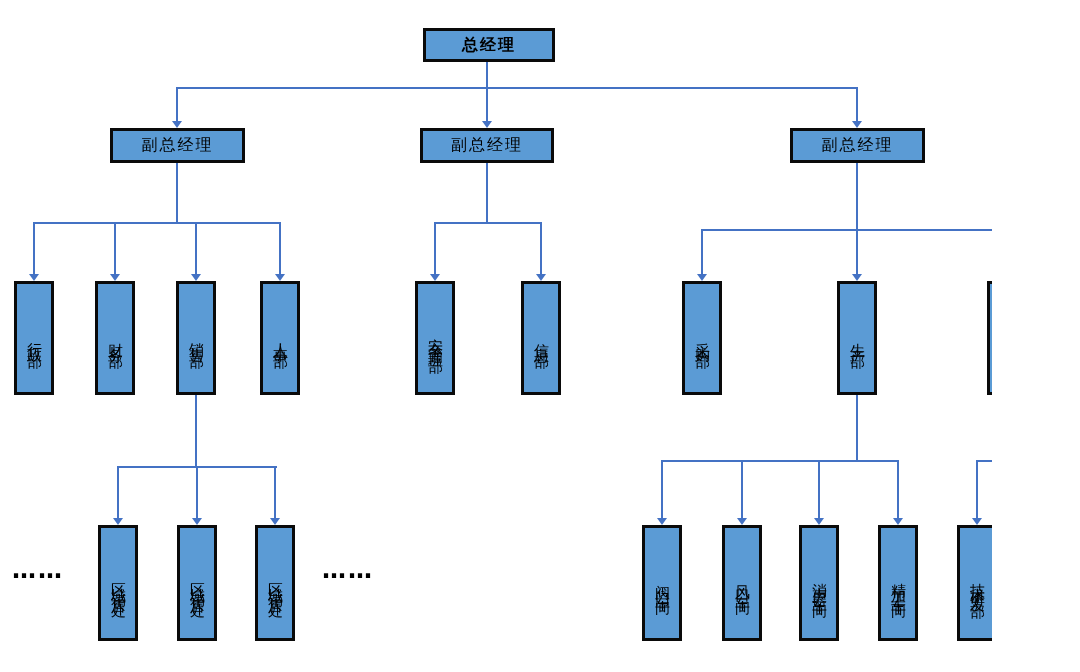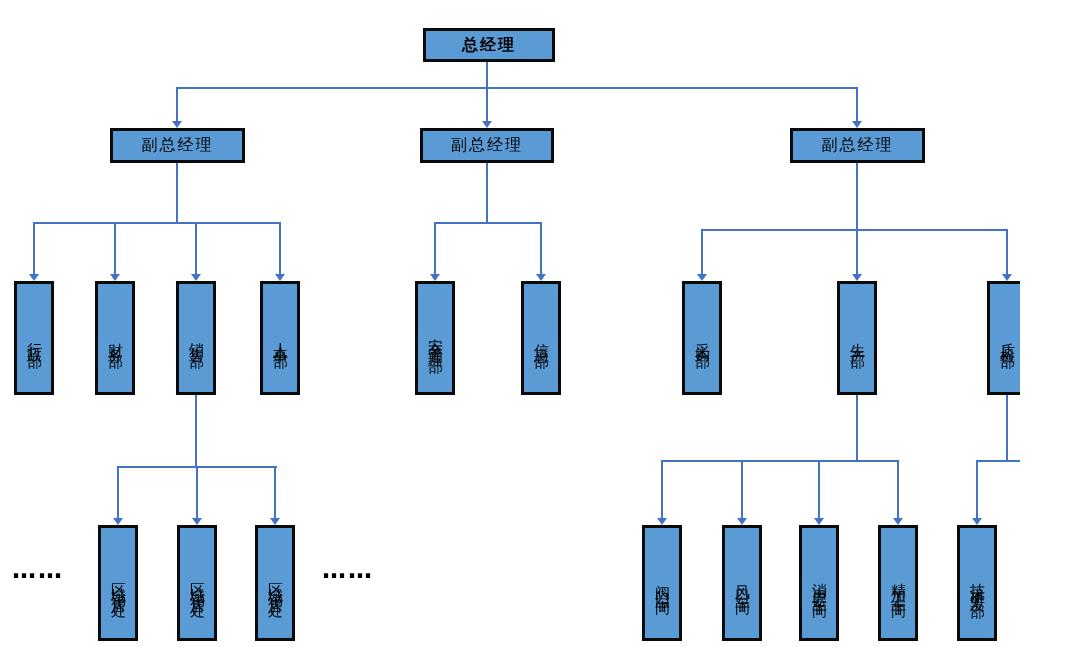--- a/index.html
+++ b/index.html
@@ -7,21 +7,20 @@
     --box-border:#0a0a0a;
     --line:#4472C4;
     --txt:#000000;
     --bg:#ffffff;
   }
   html,body{margin:0;padding:0;background:var(--bg);}
   #canvas{
     position:relative;width:992px;height:672px;background:var(--bg);
     font-family:"DejaVu Sans","Liberation Sans",sans-serif;color:var(--txt);
     overflow:hidden;
-    padding-left:28px;
   }
   .hbox{
     position:absolute;box-sizing:border-box;
     background:var(--box-fill);border:3px solid var(--box-border);
     display:flex;align-items:center;justify-content:center;
     font-size:16px;letter-spacing:2px;
   }
   .hbox.root{font-weight:bold;}
   .vbox{
     position:absolute;box-sizing:border-box;width:40px;

